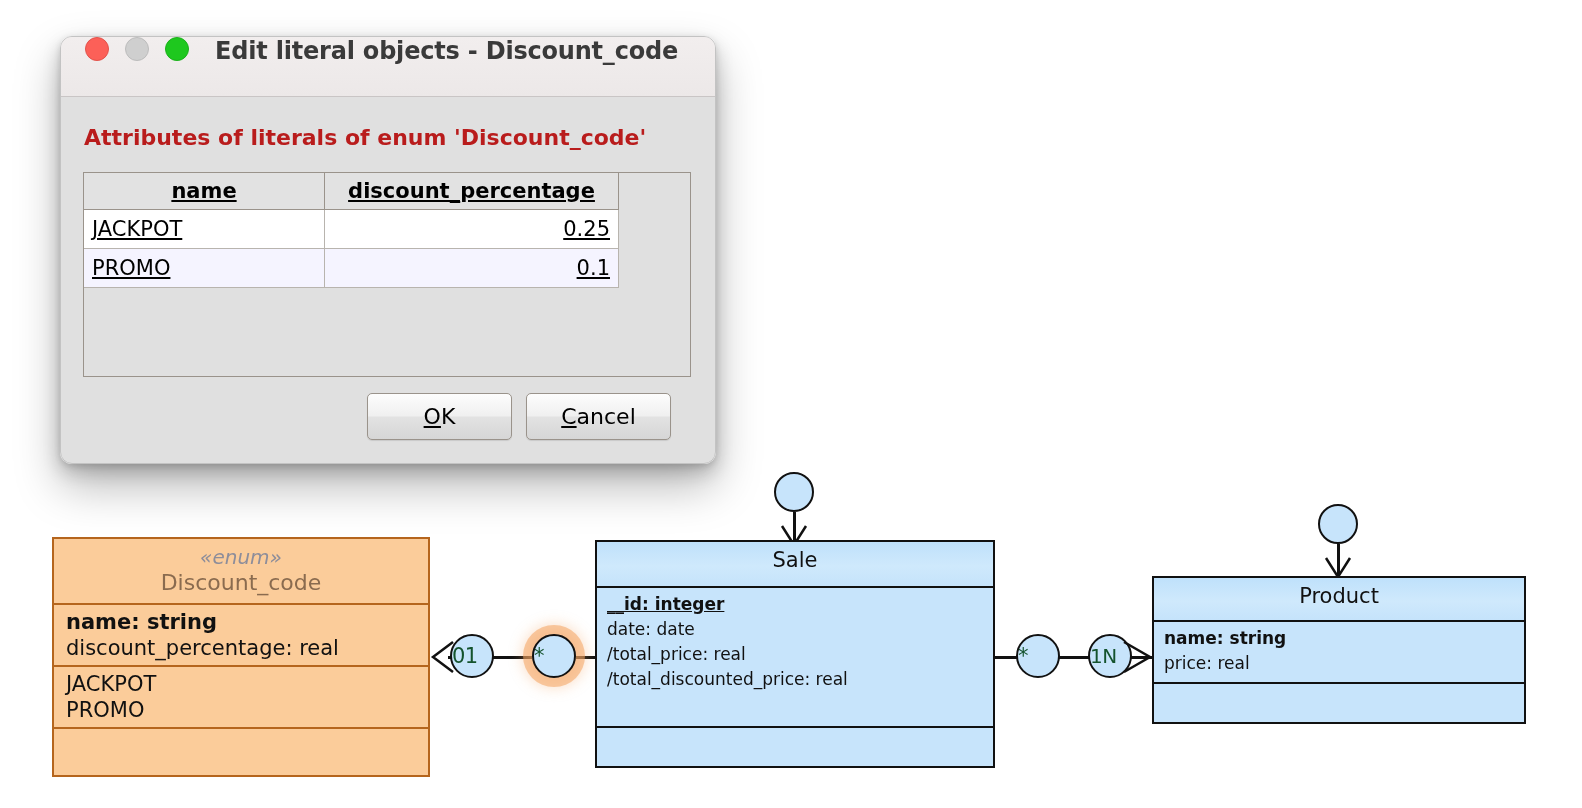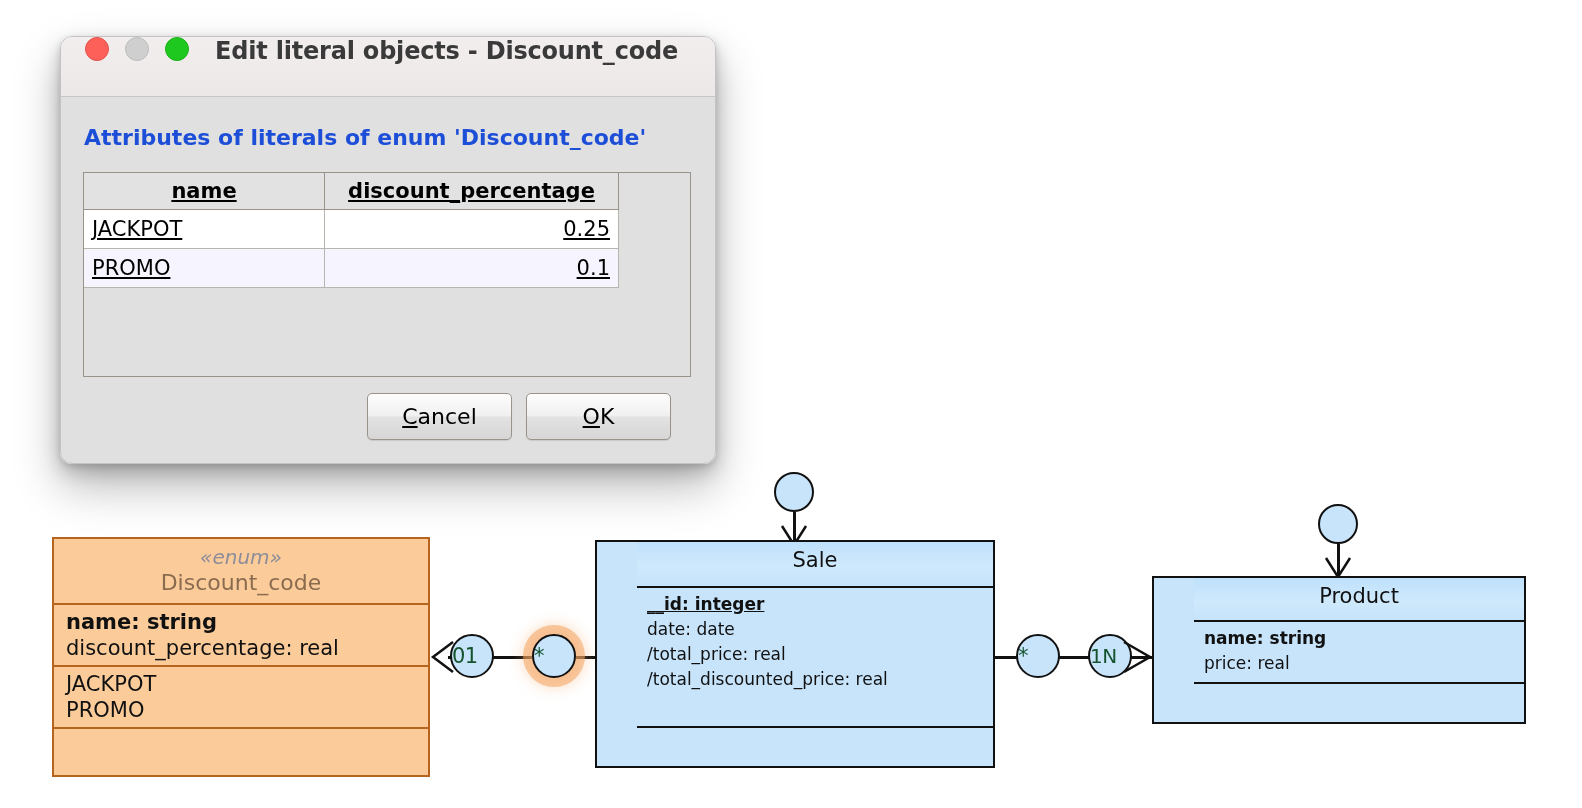--- a/index.html
+++ b/index.html
@@ -13,21 +13,20 @@
   #canvas{position:absolute;left:0;top:0;width:1582px;height:808px;}
 
   
   .uml-layer{position:absolute;left:0;top:0;width:1582px;height:808px;}
 
   .uml-class{
     position:absolute;
     box-sizing:border-box;
     border:2px solid #111;
     background:#c7e4fb;
-    padding-left:40px;
   }
   .uml-class .comp{
     box-sizing:border-box;
     border-bottom:2px solid #111;
     padding:4px 10px;
   }
   .uml-class .comp.last{border-bottom:none;}
   .uml-class .title{
     text-align:center;
     font-size:21px;
@@ -122,21 +121,21 @@
   .light.red{background:#fc6058;border:1px solid #e1534c;}
   .light.yellow{background:#cfcfcf;border:1px solid #bcbcbc;}
   .light.green{background:#1ec81e;border:1px solid #1bb01b;}
   .wintitle{
     margin-left:26px;
     font-size:24px;font-weight:bold;color:#3a3a3a;
     letter-spacing:-.2px;
   }
   .dlg-body{padding:22px 22px 0 22px;}
   .dlg-heading{
-    font-size:22px;font-weight:bold;color:#1d4ed8;
+    font-size:22px;font-weight:bold;color:#b91c1c;
     margin:6px 0 22px 1px;
   }
   .tablebox{
     box-sizing:border-box;
     border:1.5px solid #9a938b;
     background:#e0e0e0;
     height:205px;
     width:608px;
     text-decoration:underline;
   }
@@ -307,22 +306,22 @@
             <tr class="row1">
               <td class="c0">PROMO</td>
               <td class="c1">0.1</td>
             </tr>
           </tbody>
         </table>
       </div>
 
       <div class="btnrow">
         <div class="btn">
+          <span><u>O</u><span>K</span></span>
+        </div>
+        <div class="btn">
           <span><u>C</u><span>ancel</span></span>
         </div>
-        <div class="btn">
-          <span><u>O</u><span>K</span></span>
-        </div>
       </div>
     </div>
   </div>
 
 </div>
 
 </body></html>

